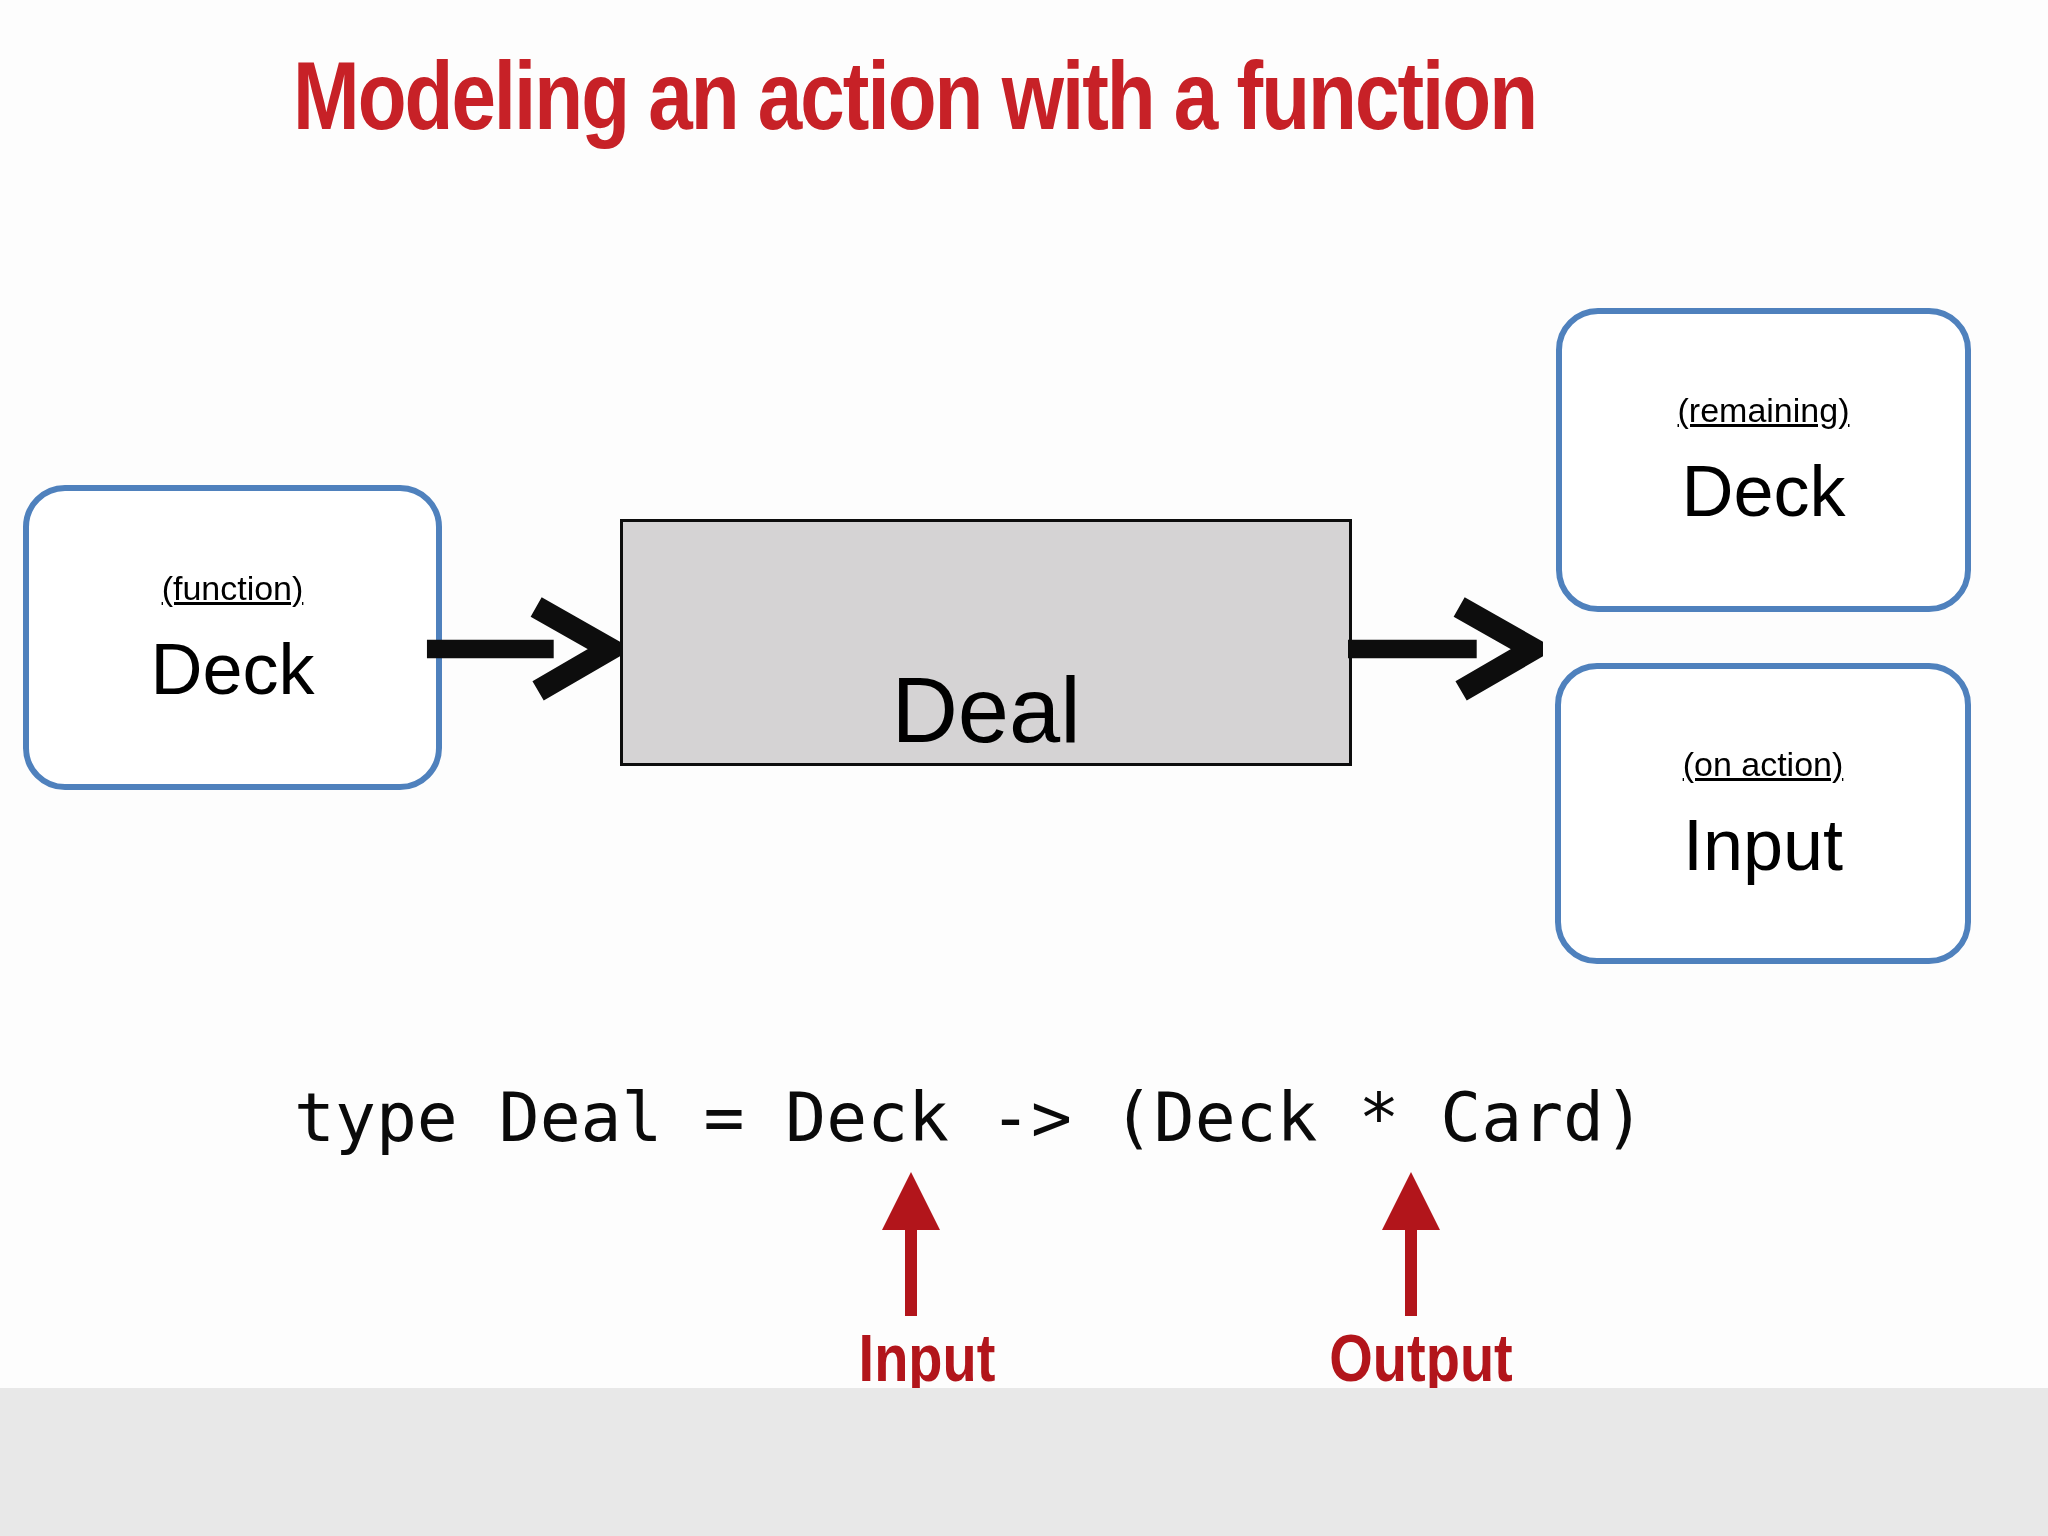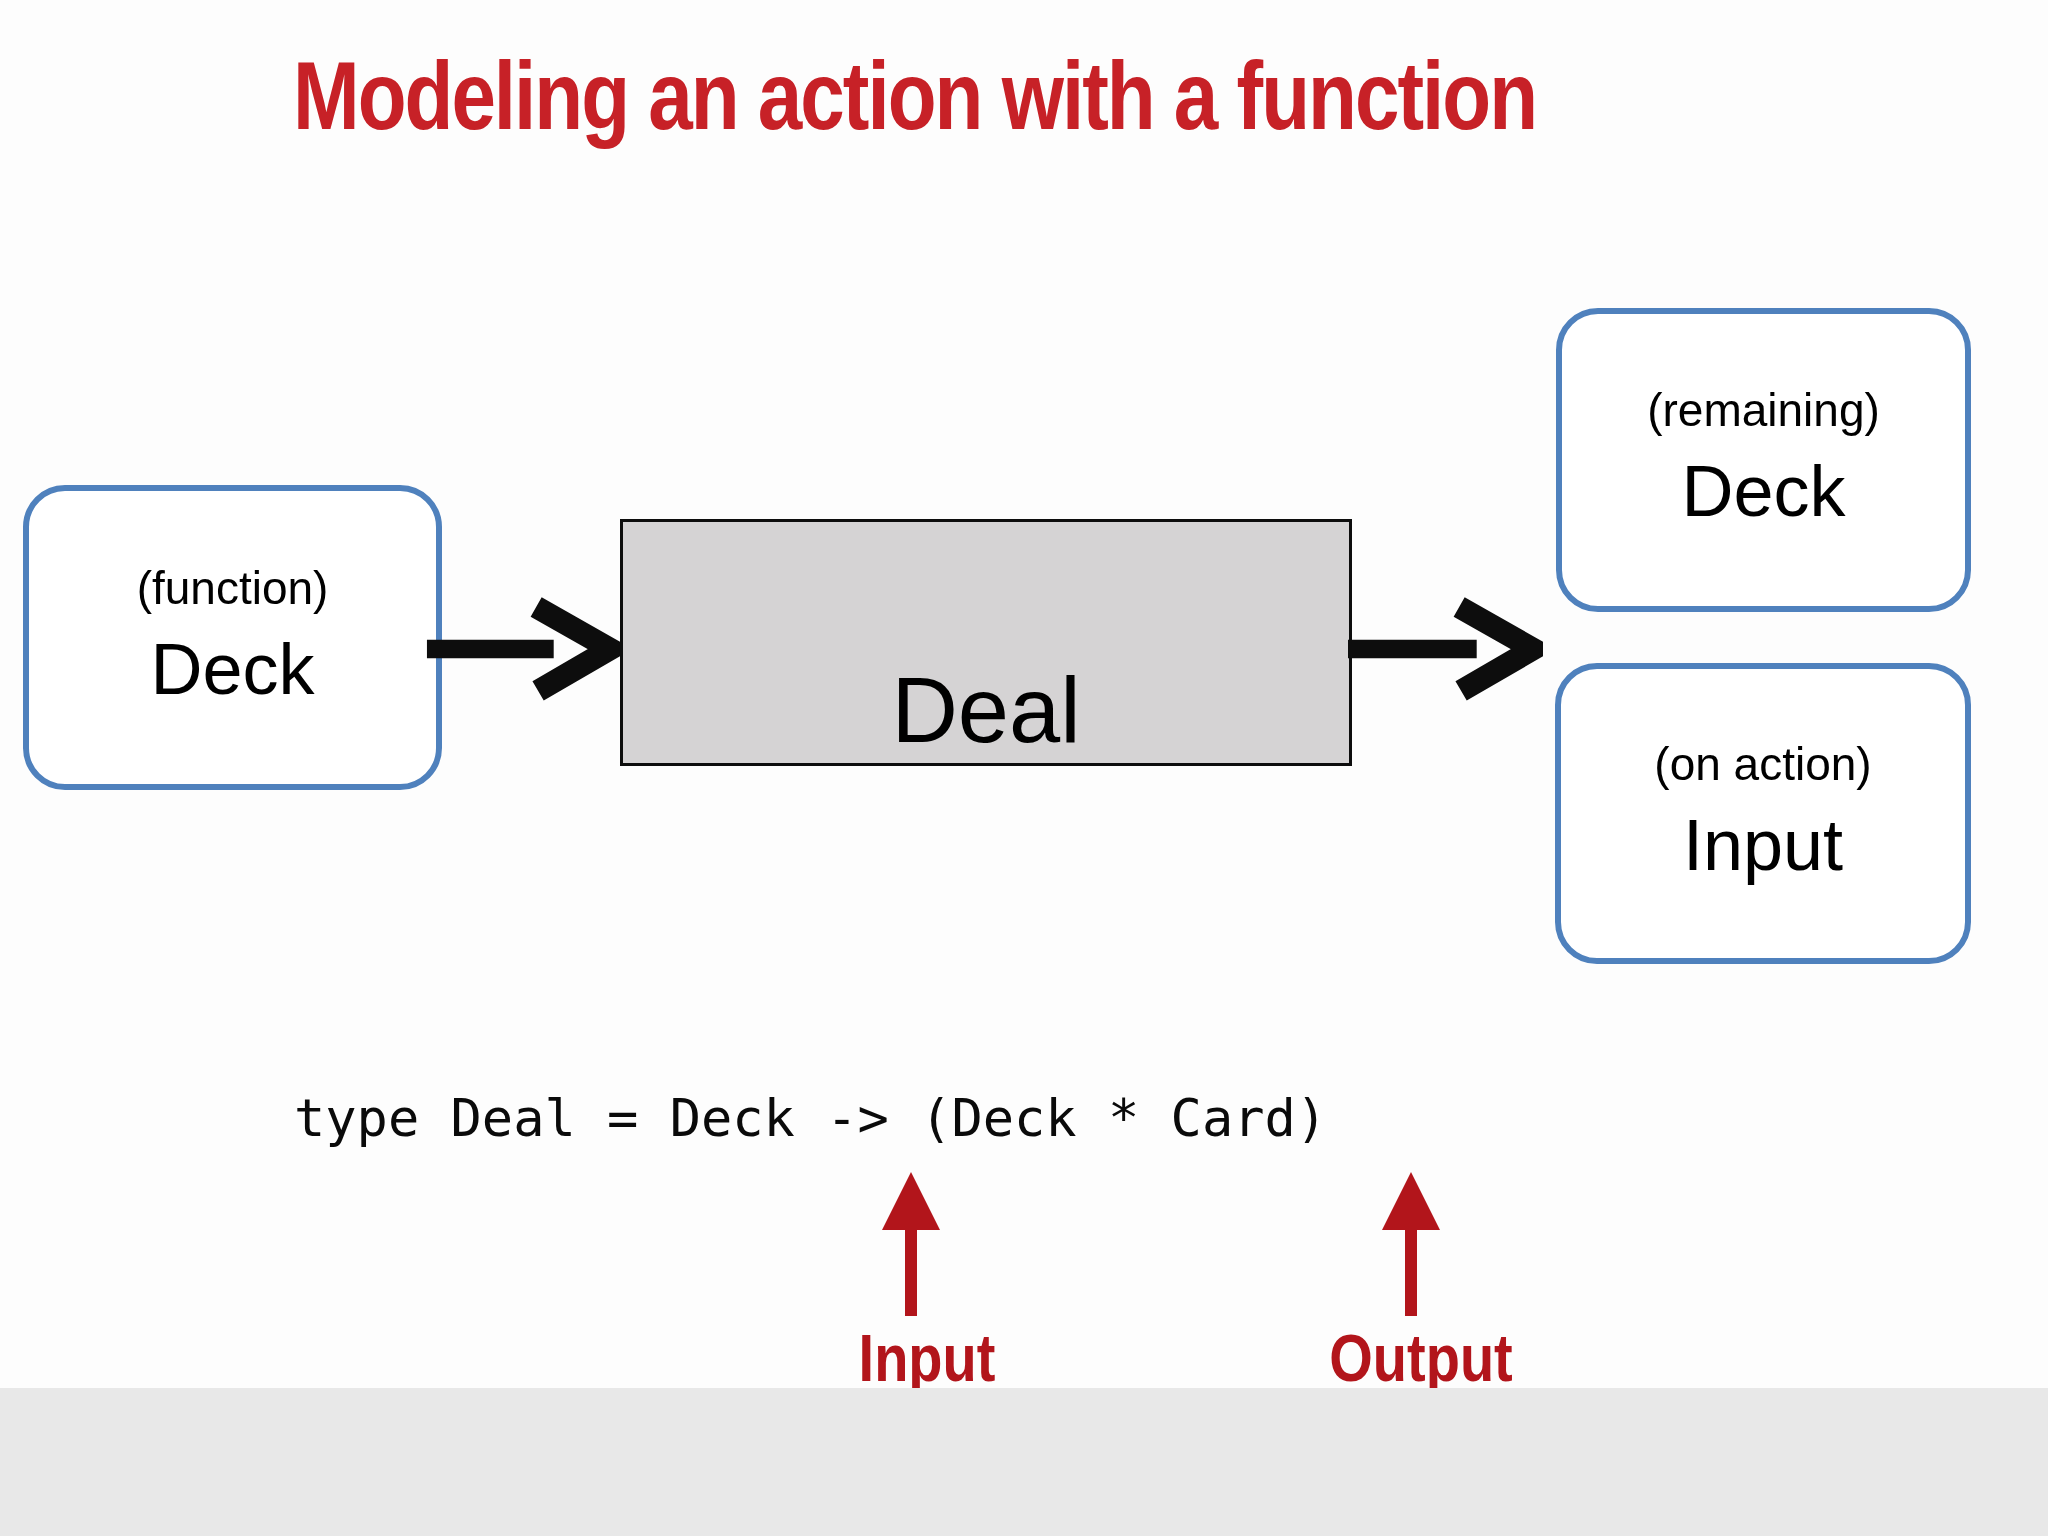--- a/index.html
+++ b/index.html
@@ -23,42 +23,42 @@
   .rbox{
     position:absolute;
     border:6px solid var(--box-blue,#4f81bd);
     border-radius:42px;
     background:#fff;
     display:flex;flex-direction:column;
     align-items:center;justify-content:center;
     gap:10px;
     color:#000;
   }
-  .rbox .annot{font-size:46px;line-height:52px;}
+  .rbox .annot{font-size:34px;line-height:52px;text-decoration:underline;}
   .rbox .boxlabel{font-size:72px;line-height:90px;}
   .box-input  {left:23px;  top:485px; width:407px; height:293px;}
   .box-out-1  {left:1556px;top:308px; width:403px; height:292px;}
   .box-out-2  {left:1555px;top:663px; width:404px; height:289px;}
   
   .process{
     position:absolute;left:620px;top:519px;width:726px;height:241px;
     background:var(--process-gray,#d5d3d4);
     border:3px solid var(--arrow-black,#0d0d0d);
     display:flex;align-items:flex-end;justify-content:center;
   }
   .process .proclabel{font-size:92px;color:#000;}
   
   .flow-arrow{position:absolute;color:var(--arrow-black,#0d0d0d);}
   .flow-arrow-1{left:425px;top:593px;}
   .flow-arrow-2{left:1348px;top:593px;}
   
   .code{
     position:absolute;left:294px;top:1076px;
     font-family:"DejaVu Sans Mono",monospace;
-    font-size:52px;line-height:84px;
+    font-size:68px;line-height:84px;
     color:#0a0a0a;white-space:pre;
   }
   
   .up-arrow{position:absolute;color:var(--annotation-red,#b2151b);}
   .up-arrow-input {left:880px; top:1170px;}
   .up-arrow-output{left:1380px;top:1170px;}
   .handlabel{
     position:absolute;top:1322px;
     font-size:56px;font-weight:700;line-height:60px;
     color:var(--annotation-red,#b2151b);

